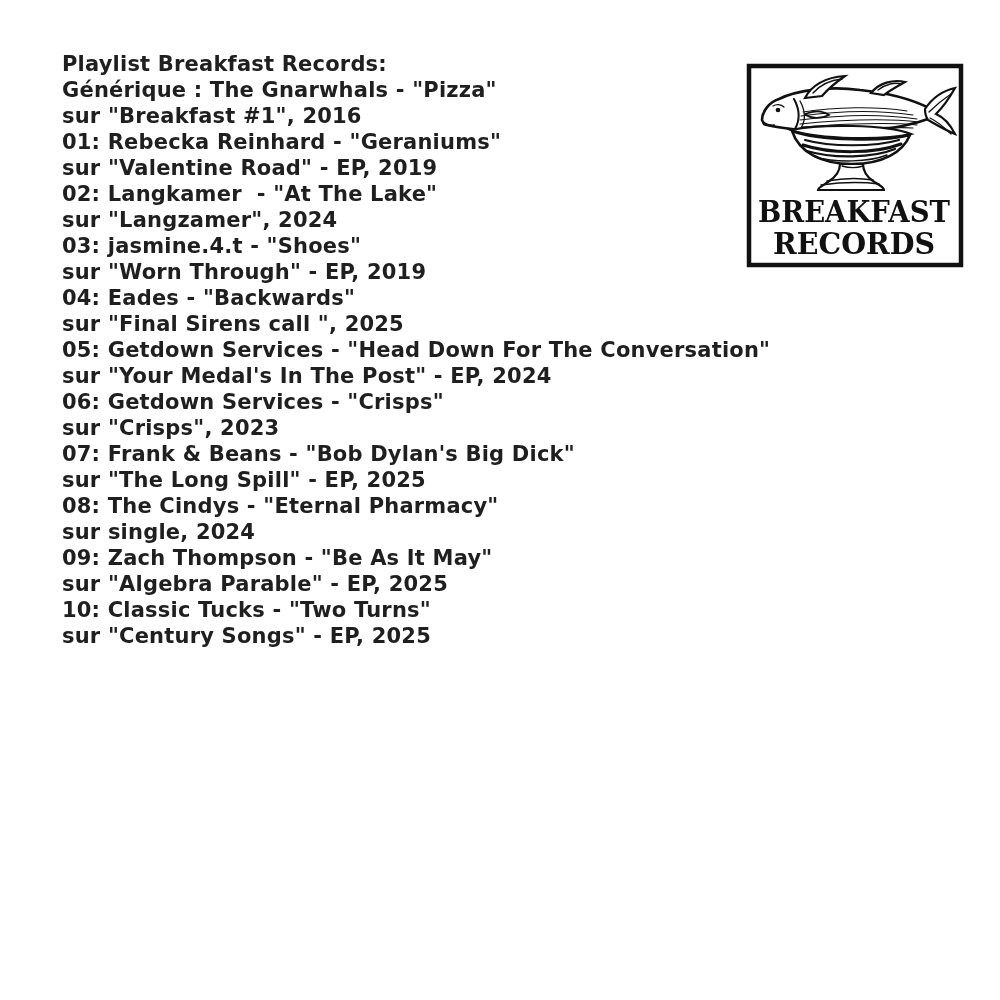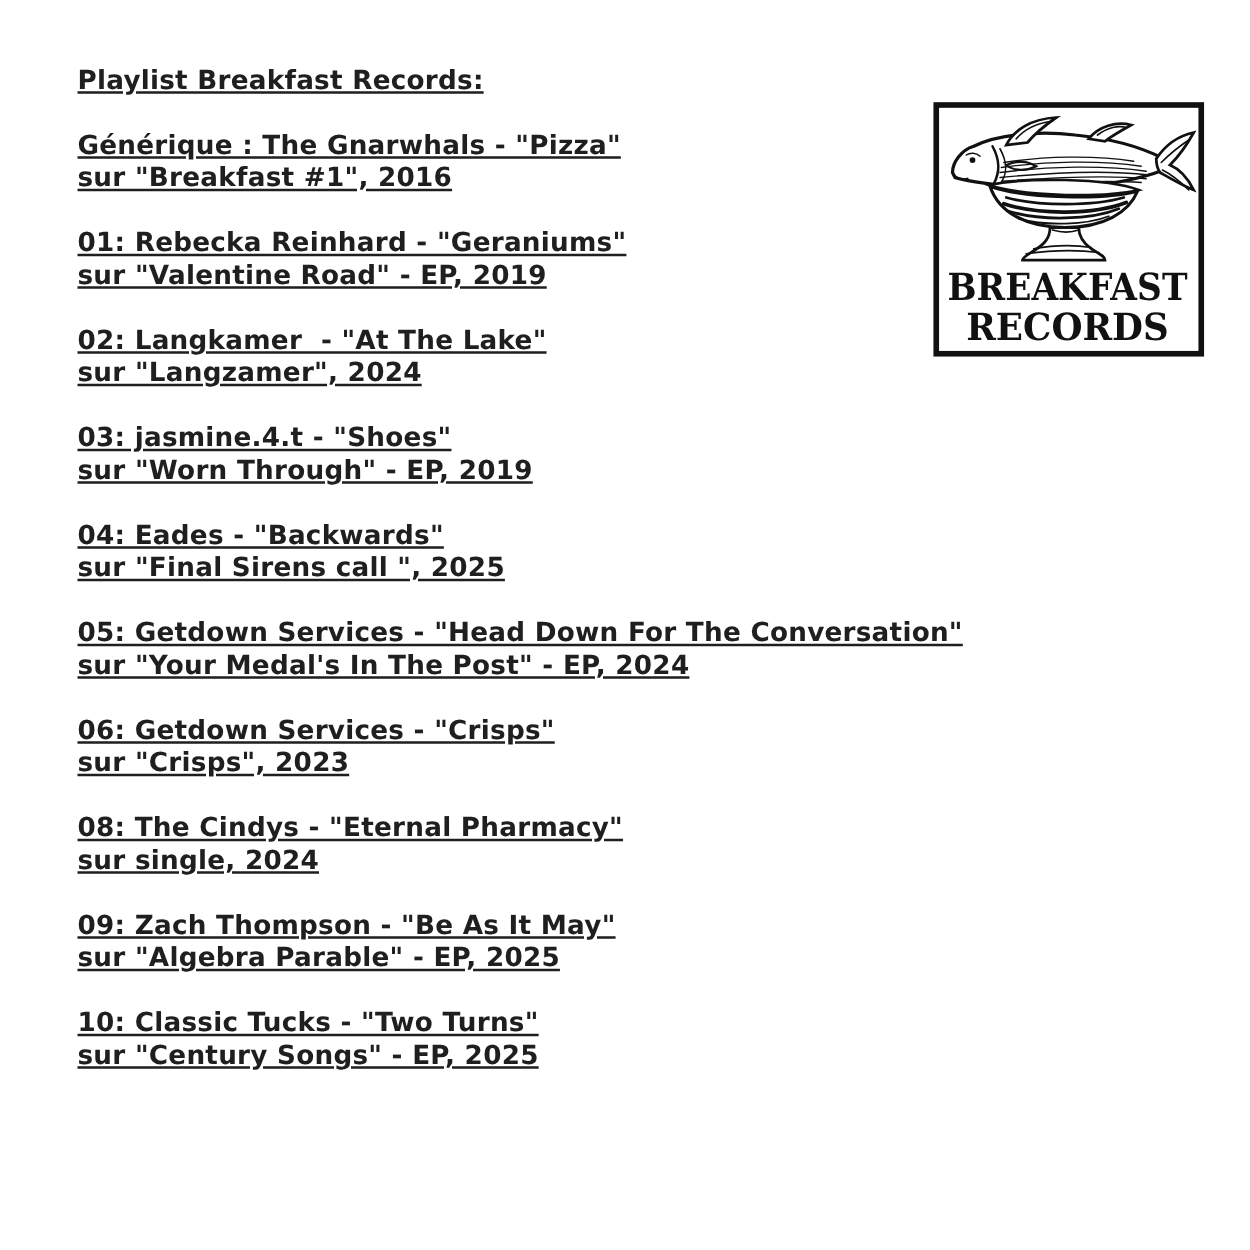--- a/index.html
+++ b/index.html
@@ -13,28 +13,27 @@
   }
   .playlist {
     position: absolute;
     left: 62px;
     top: 51px;
     color: #1f1f1f;
     font-weight: 700;
     font-size: 21px;
     line-height: 26px;
     letter-spacing: 0.2px;
-    text-decoration: underline;
   }
-  .entry { margin-top: 26px; }
+  .entry { }
   .line { white-space: pre; }
   .logo {
     position: absolute;
     left: 745px;
-    top: 80px;
+    top: 62px;
     width: 220px;
     height: 207px;
   }
   .logo svg { display: block; width: 100%; height: 100%; }
 </style>
 </head>
 <body>
 
 <div class="playlist">
   <div class="line">Playlist Breakfast Records:</div>
@@ -59,20 +58,24 @@
     <div class="line">04: Eades - "Backwards"</div>
     <div class="line">sur "Final Sirens call ", 2025</div>
   </div>
   <div class="entry">
     <div class="line">05: Getdown Services - "Head Down For The Conversation"</div>
     <div class="line">sur "Your Medal's In The Post" - EP, 2024</div>
   </div>
   <div class="entry">
     <div class="line">06: Getdown Services - "Crisps"</div>
     <div class="line">sur "Crisps", 2023</div>
+  </div>
+  <div class="entry">
+    <div class="line">07: Frank &amp; Beans - "Bob Dylan's Big Dick"</div>
+    <div class="line">sur "The Long Spill" - EP, 2025</div>
   </div>
   <div class="entry">
     <div class="line">08: The Cindys - "Eternal Pharmacy"</div>
     <div class="line">sur single, 2024</div>
   </div>
   <div class="entry">
     <div class="line">09: Zach Thompson - "Be As It May"</div>
     <div class="line">sur "Algebra Parable" - EP, 2025</div>
   </div>
   <div class="entry">

